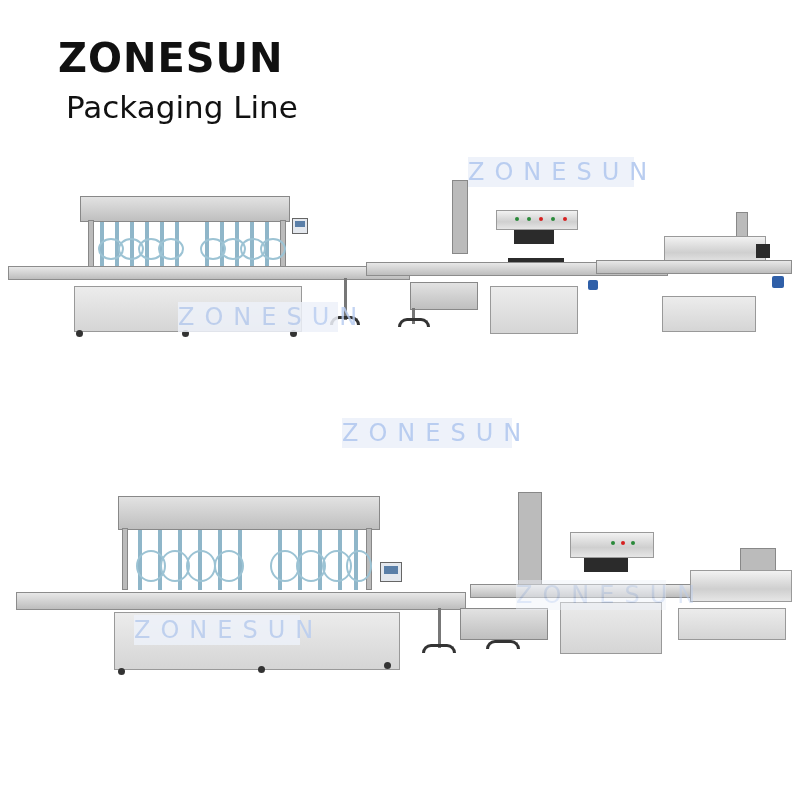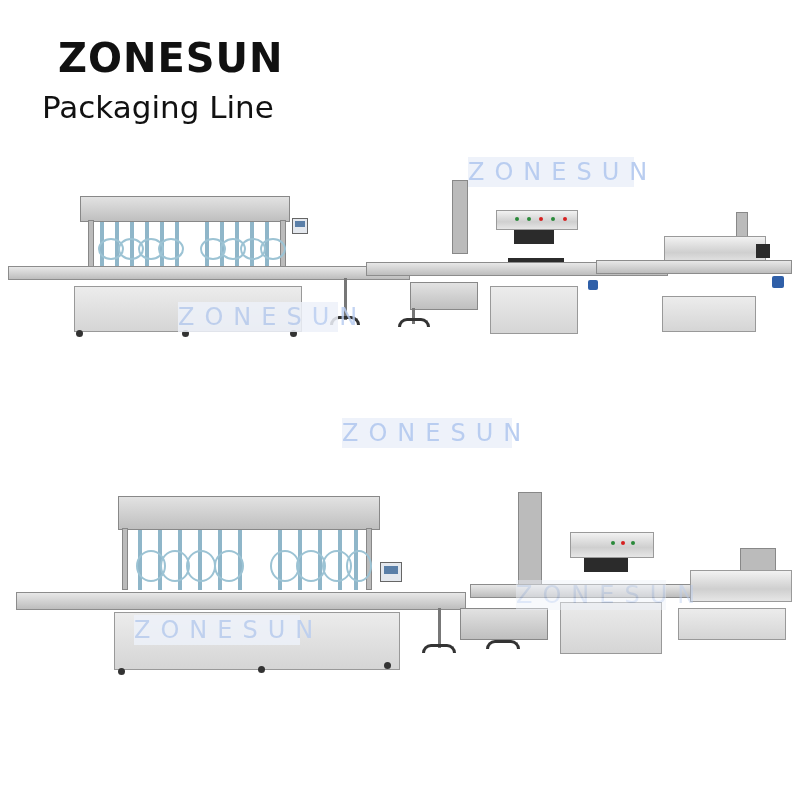--- a/index.html
+++ b/index.html
@@ -1,18 +1,18 @@
 <!DOCTYPE html>
 <html><head>
 <meta charset="utf-8">
 <style>
   html,body{margin:0;padding:0;background:#ffffff;}
   body{width:800px;height:800px;position:relative;overflow:hidden;font-family:"DejaVu Sans",sans-serif;}
   .brand{position:absolute;left:58px;top:38px;font-size:40px;font-weight:bold;letter-spacing:1px;color:#111;line-height:1;}
-  .subtitle{position:absolute;left:42px;top:92px;font-size:31px;color:#111;line-height:1;}
+  .subtitle{position:absolute;left:66px;top:92px;font-size:31px;color:#111;line-height:1;}
   .wm{position:absolute;background:#eef2fa;color:#b9cdf0;font-family:"DejaVu Sans",sans-serif;font-size:24px;letter-spacing:10px;text-align:center;line-height:30px;height:30px;}
   .steel{background:linear-gradient(180deg,#f2f2f2,#cfcfcf 60%,#e6e6e6);border:1px solid #9a9a9a;}
   .cab{background:linear-gradient(180deg,#ececec,#d5d5d5);border:1px solid #999;position:absolute;}
   .conv{position:absolute;height:12px;background:linear-gradient(180deg,#e8e8e8,#bdbdbd);border:1px solid #8c8c8c;}
   .hopper{position:absolute;background:linear-gradient(180deg,#e2e2e2,#bfbfbf);border:1px solid #888;}
   .nozzle{position:absolute;width:4px;background:#8fb6c9;}
   .loop{position:absolute;border:2px solid #9cc3d4;border-radius:50%;}
   .wheel{position:absolute;width:7px;height:7px;background:#333;border-radius:50%;}
   .panel{position:absolute;background:#e4e8ee;border:1px solid #666;}
   .screen{position:absolute;background:#5a7fa8;}

